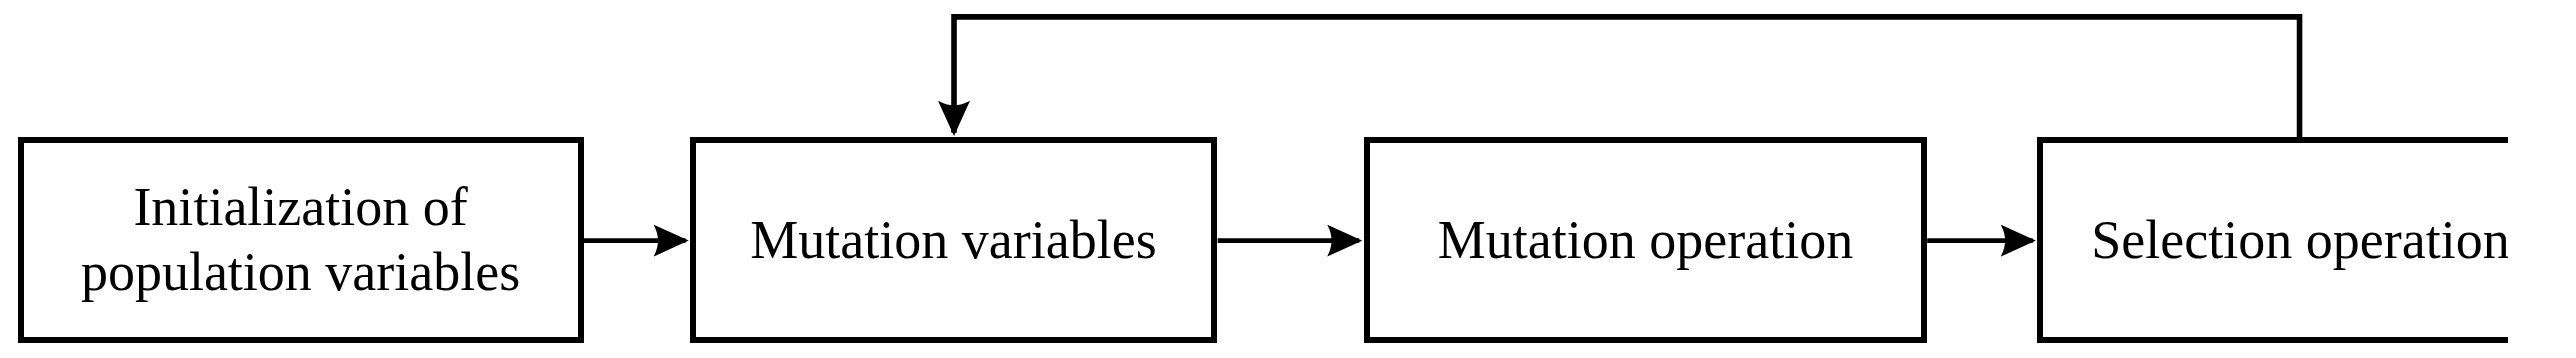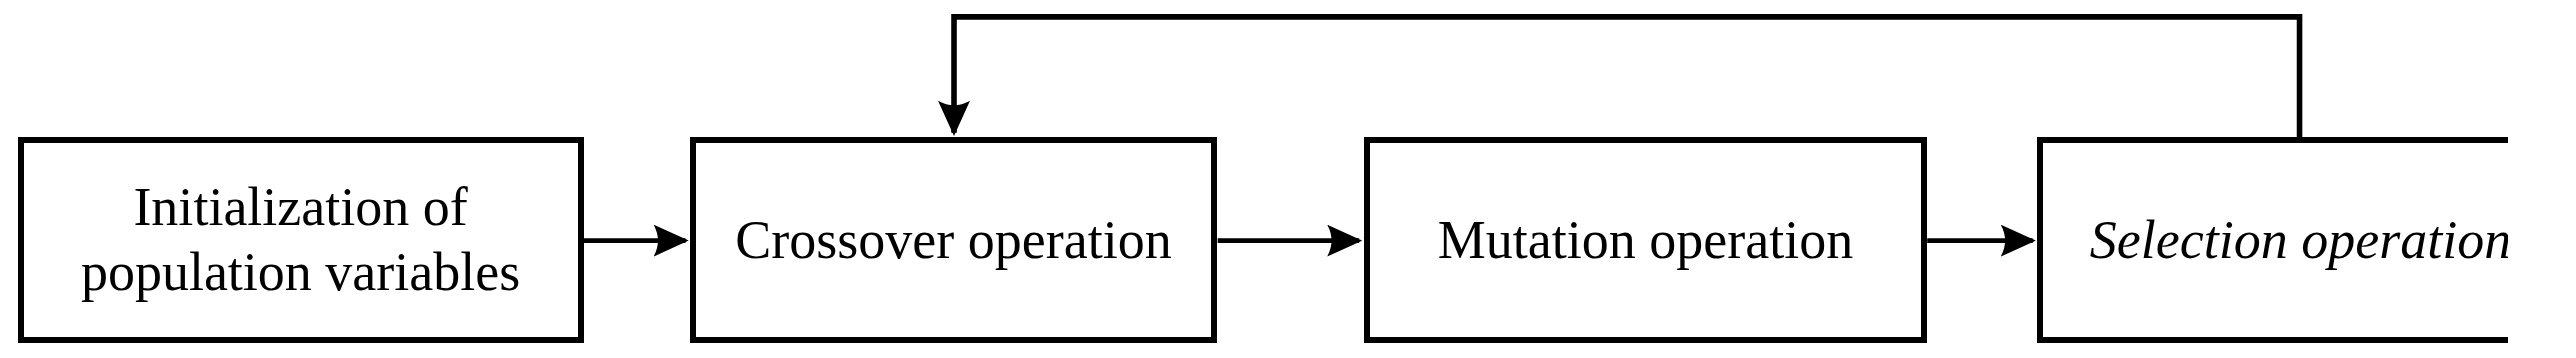--- a/index.html
+++ b/index.html
@@ -38,21 +38,21 @@
     line-height: 1.2;
     color: #000000;
     white-space: nowrap;
   }
   .node .label .ln {
     display: block;
   }
   .node-initialization { left: 17.6px;   top: 137px; width: 566px; height: 206px; }
   .node-mutation       { left: 690px;  top: 137px; width: 527px; height: 206px; }
   .node-crossover      { left: 1364px; top: 137px; width: 563px; height: 206px; }
-  .node-selection      { left: 2037px; top: 137px; width: 527px; height: 206px; font-style: italic; }
+  .node-selection      { left: 2037px; top: 137px; width: 527px; height: 206px; }
 </style>
 </head>
 <body>
 
 <div class="canvas">
 
   <svg class="connectors" viewBox="0 0 3224 449" xmlns="http://www.w3.org/2000/svg">
     <defs>
       <marker id="arrowhead" viewBox="0 0 44 40" refX="40" refY="20" markerWidth="44" markerHeight="40" orient="auto" markerUnits="userSpaceOnUse">
         <path d="M0,0 L44,20 L0,40 Q11,20 0,0 Z" fill="#000000"></path>
@@ -69,21 +69,21 @@
   </svg>
 
   <div class="node node-initialization">
     <div class="label">
       <span class="ln">Initialization of</span>
       <span class="ln">population variables</span>
     </div>
   </div>
 
   <div class="node node-mutation">
-    <div class="label">Crossover operation</div>
+    <div class="label">Mutation variables</div>
   </div>
 
   <div class="node node-crossover">
     <div class="label">Mutation operation</div>
   </div>
 
   <div class="node node-selection">
     <div class="label">Selection operation</div>
   </div>
 

